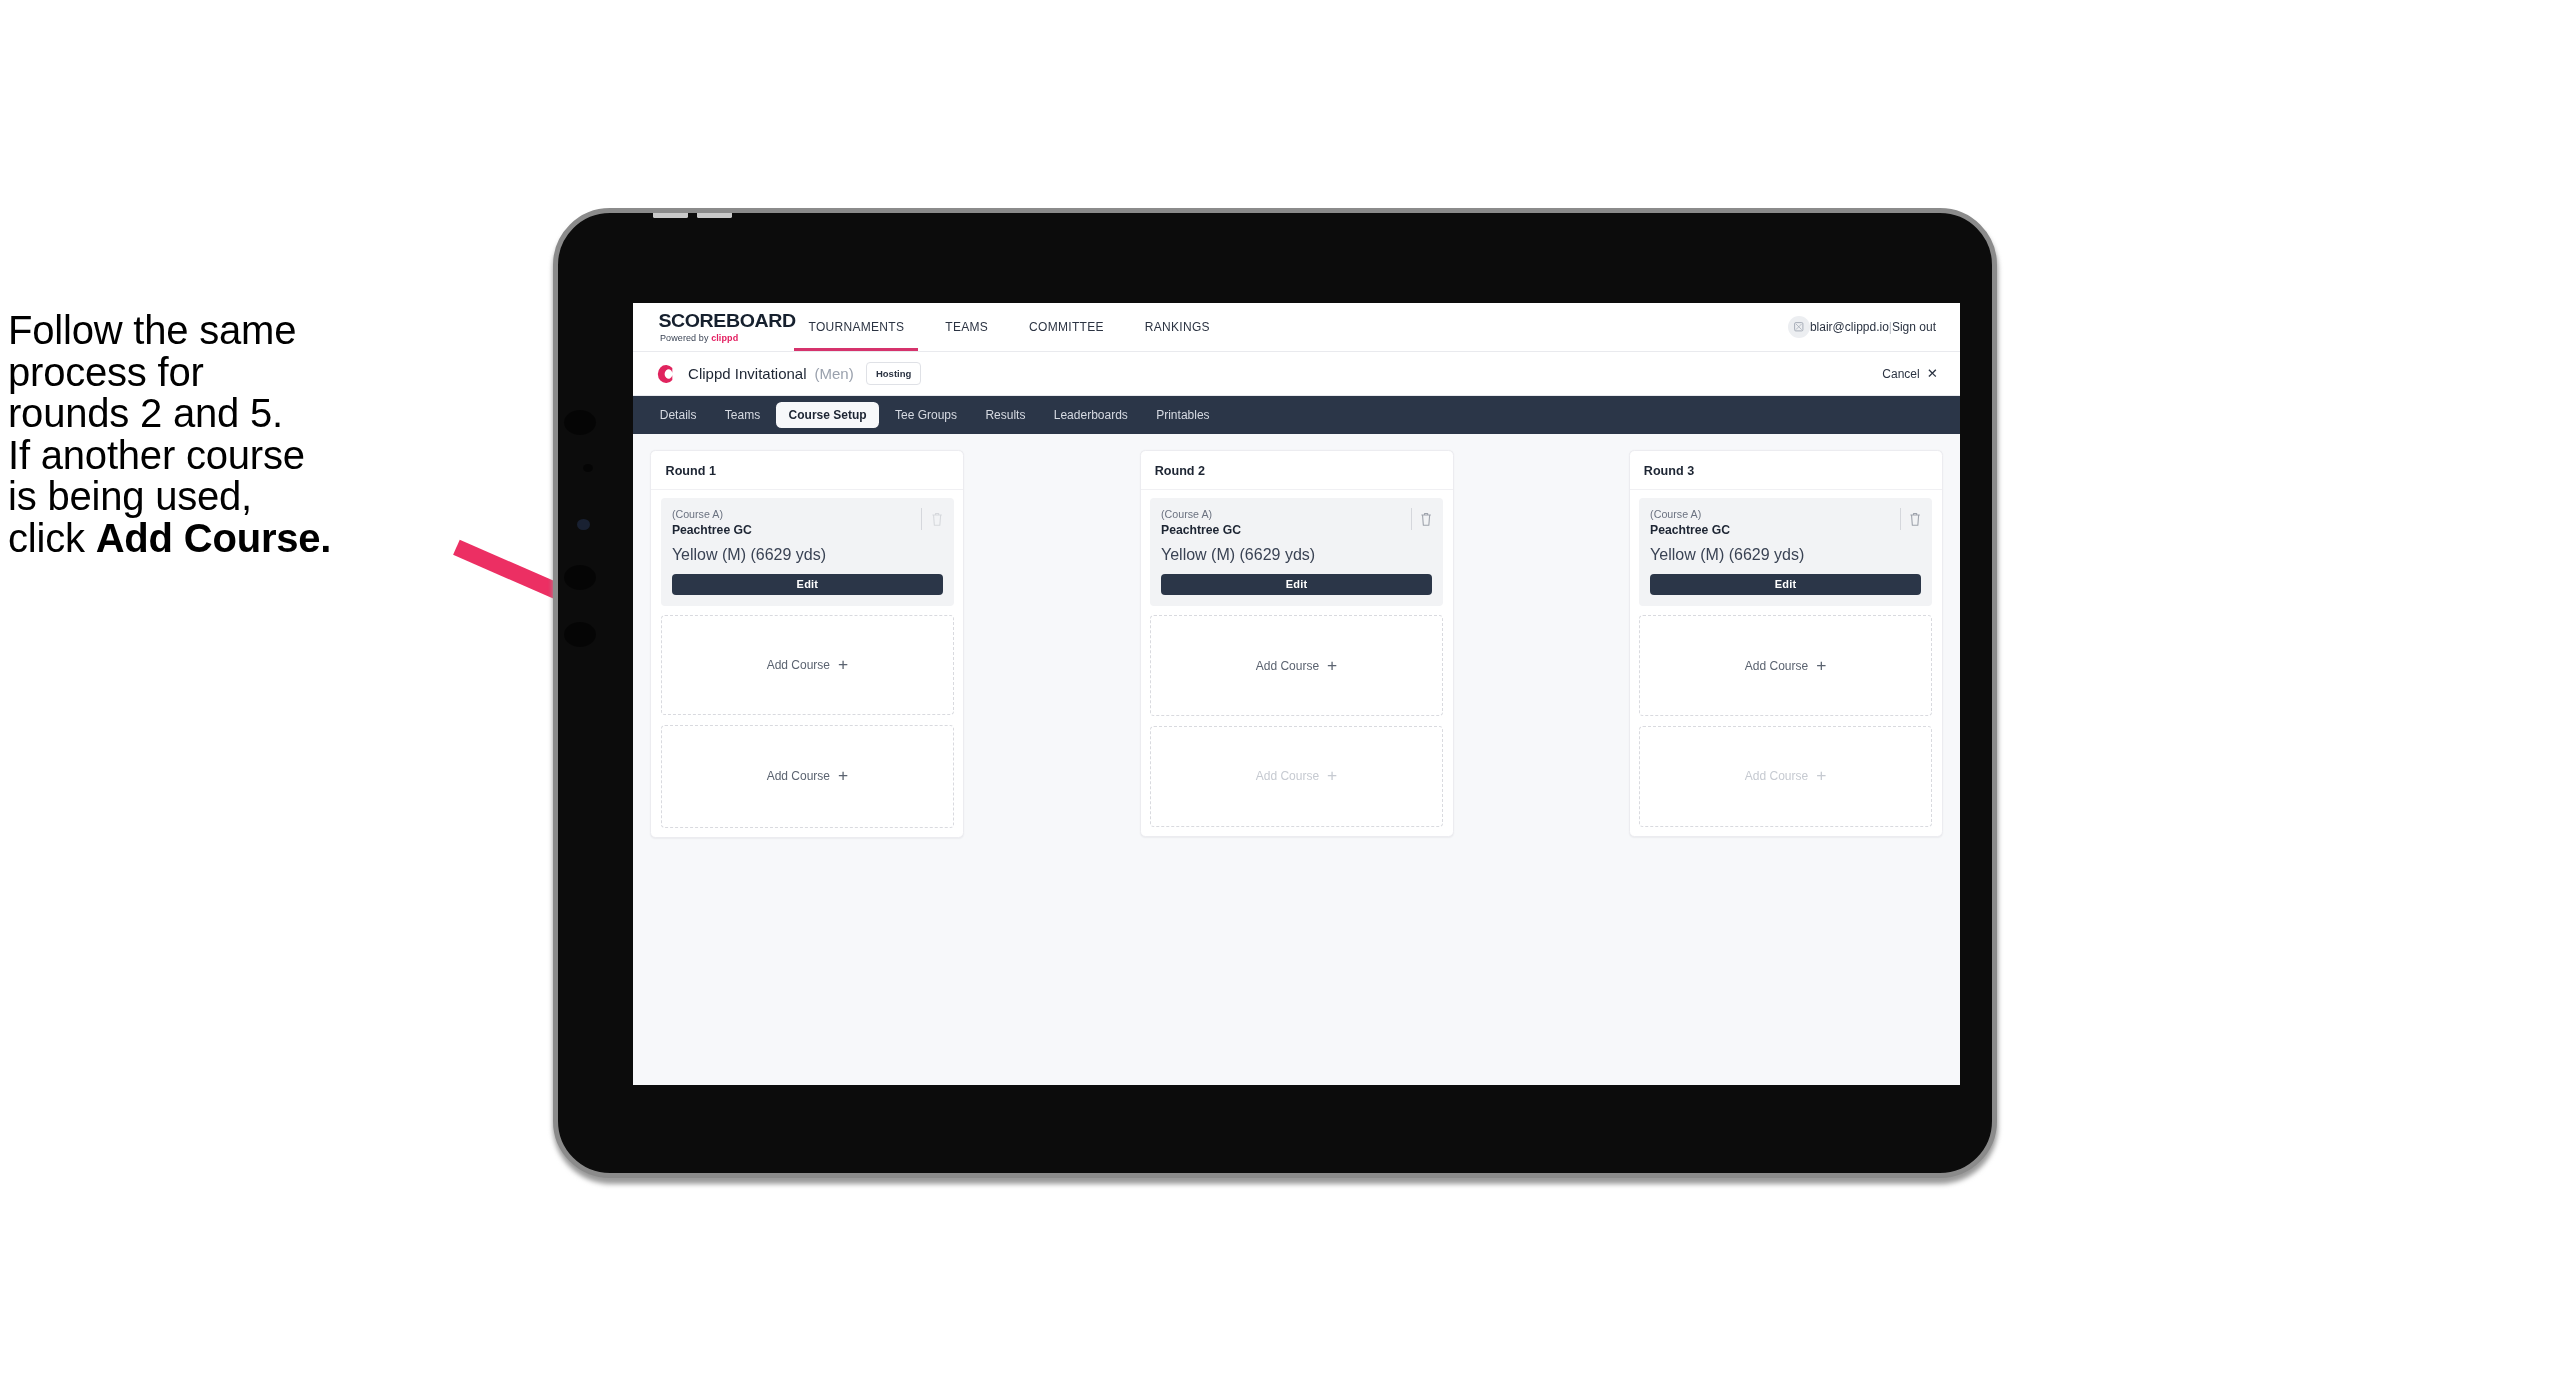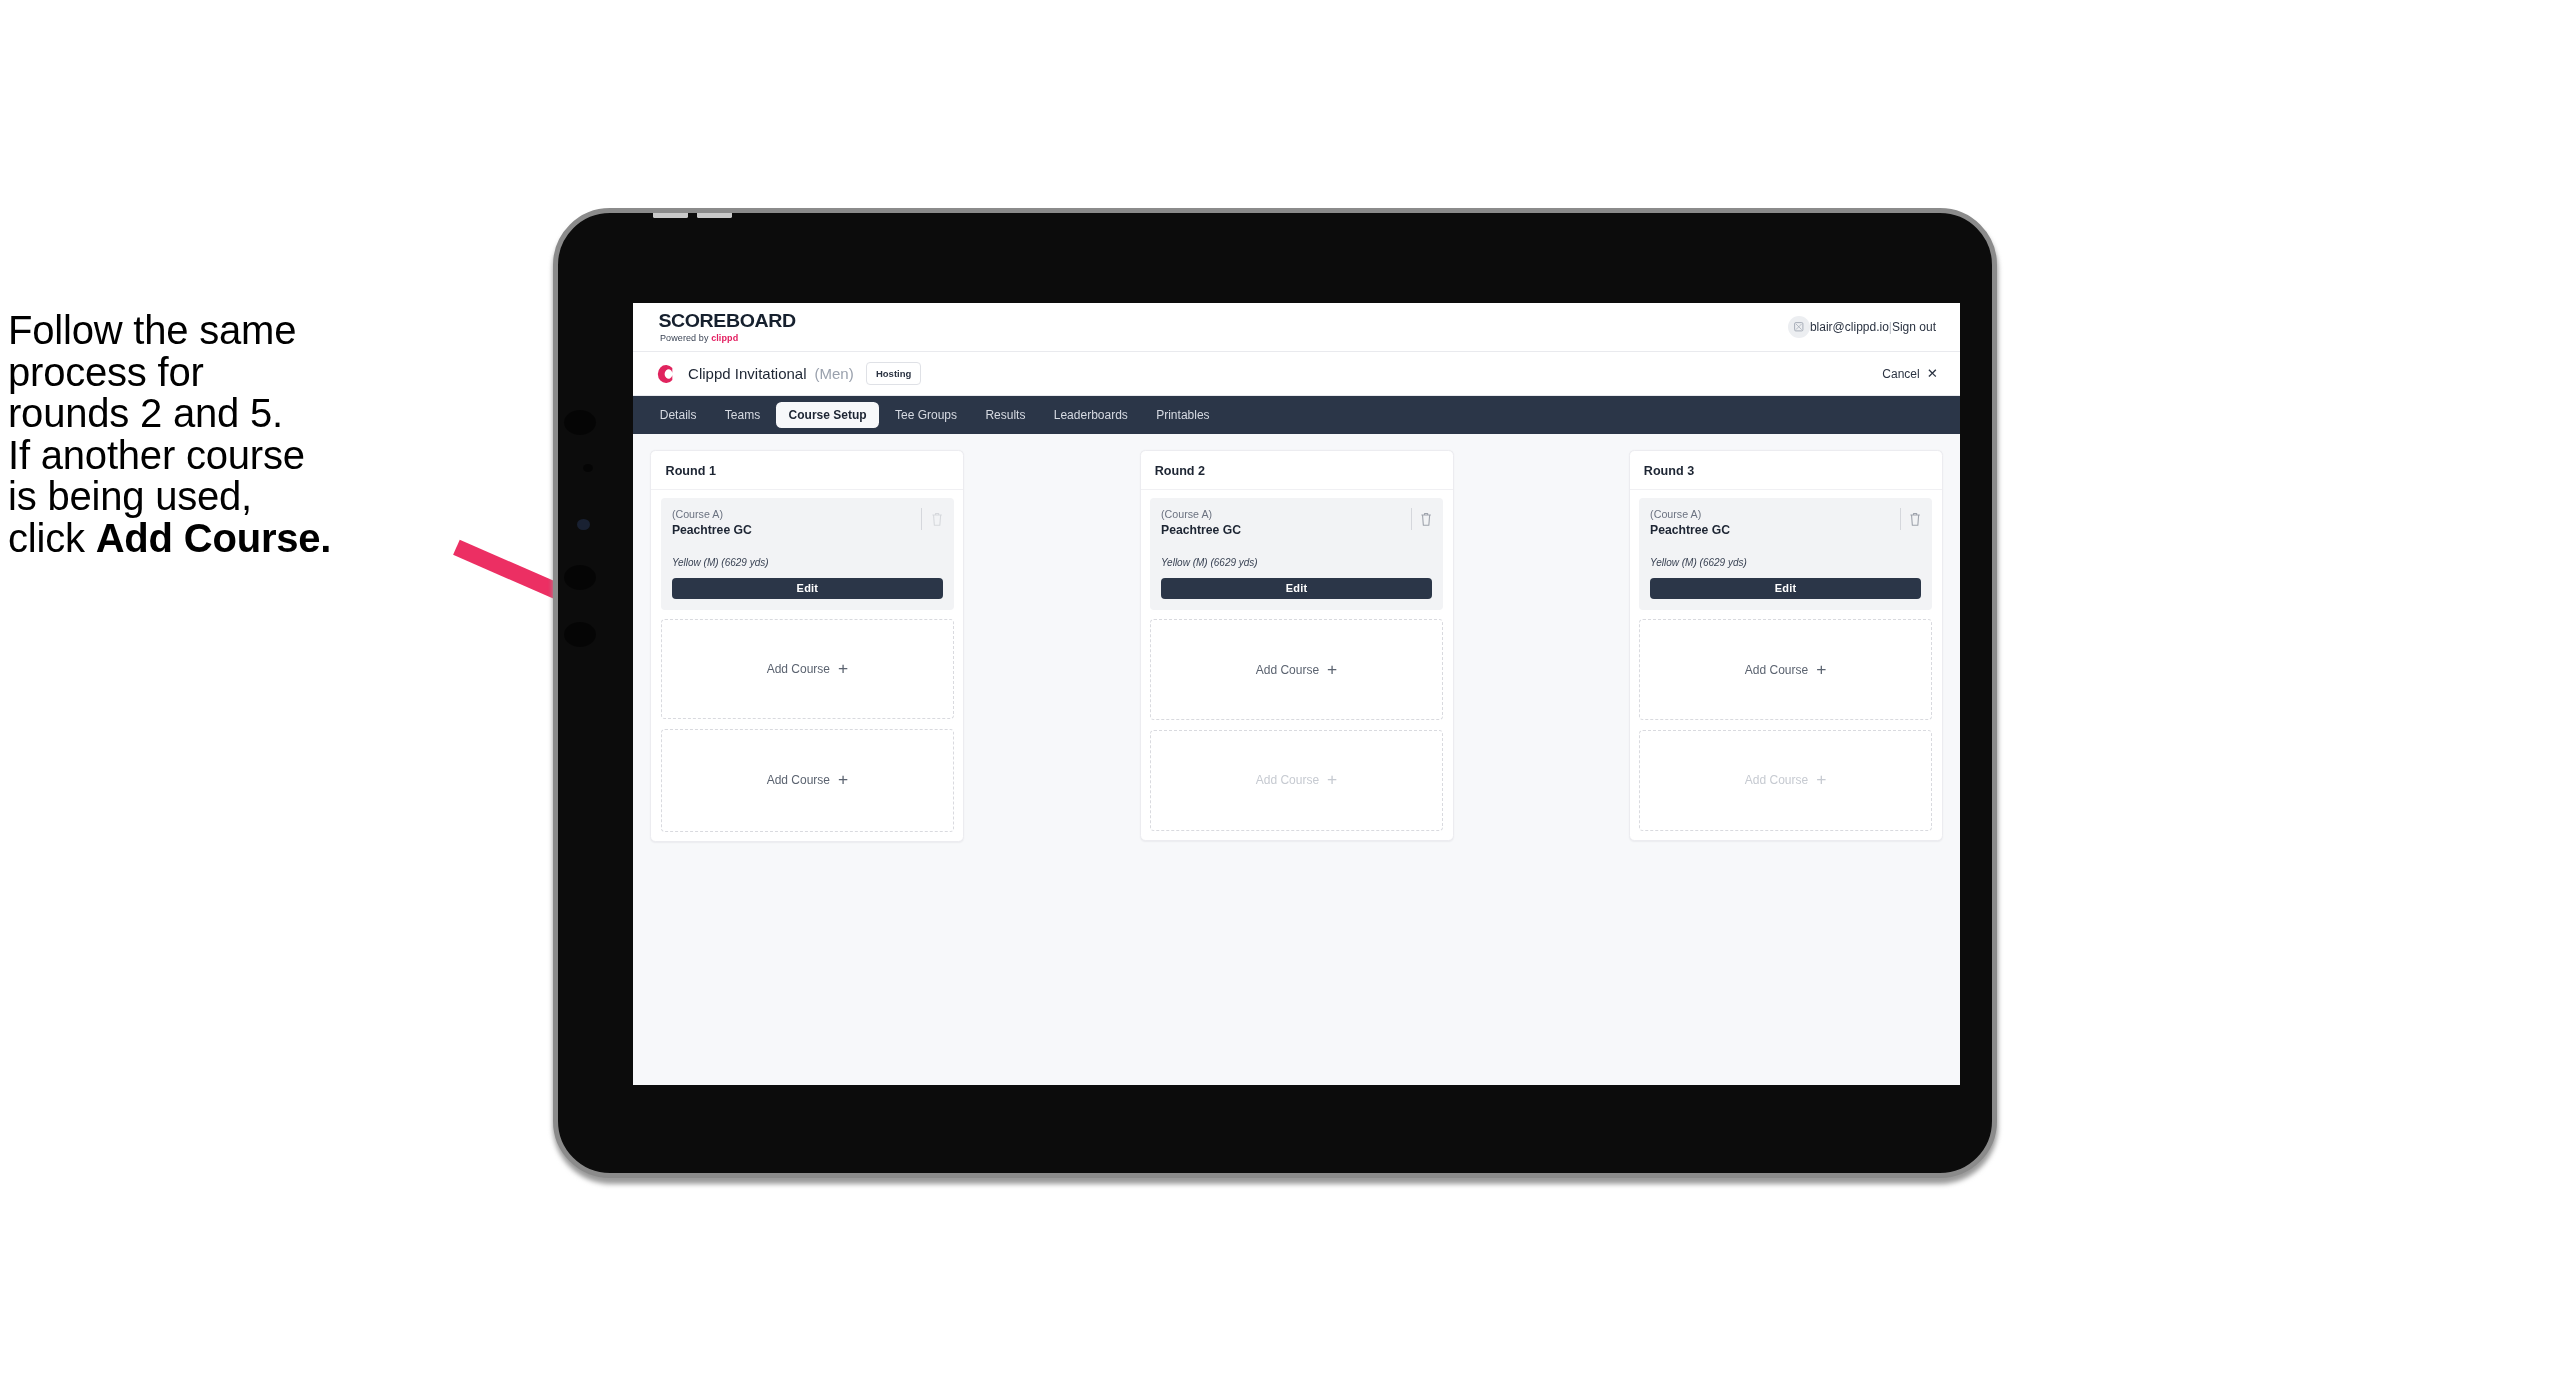--- a/index.html
+++ b/index.html
@@ -137,21 +137,21 @@
     border-bottom:0.8px solid #f0f0f3;
   }
   .round-body { padding: 8px 9.5px 9.5px 9.5px; }
 
   .course-card {
     background:#f2f3f5; border-radius:4px; padding:10.3px 11px 11px 11px;
     position:relative;
   }
   .course-card .meta-a { font-size:10.7px; color:#6b7280; }
   .course-card .cname { font-size:12.2px; color:#1d2533; font-weight:700; margin-top:3.2px; }
-  .course-card .tee  { font-size:10px; color:#3a4354; margin-top:20px;font-style:italic; }
+  .course-card .tee  { font-size:16px; color:#3a4354; margin-top:9px; }
   .card-tools {
     position:absolute; right:9.5px; top:10.3px; display:flex; align-items:center; gap:8px;
   }
   .card-tools .vdiv { width:0.8px; height:22px; background:#d5d7dc; }
   .trash { width:14.2px; height:16px; opacity:.45; }
   .trash.dim { opacity:.18; }
   .edit-btn {
     margin-top:9.5px; height:21px; border-radius:4px; background:#2b3648;
     color:#ffffff; font-size:11px; font-weight:600;
     display:flex; align-items:center; justify-content:center;
@@ -204,20 +204,26 @@
   </div>
 
   <div class="screen">
 
     <div class="topbar">
       <div class="logo">
         <div class="word">SCOREBOARD</div>
         <div class="sub"><span>Powered by </span><span class="brand">clippd</span></div>
       </div>
 
+      <nav class="mainnav">
+        <a href="#" class="active">TOURNAMENTS</a>
+        <a href="#">TEAMS</a>
+        <a href="#">COMMITTEE</a>
+        <a href="#">RANKINGS</a>
+      </nav>
 
       <div class="topright">
         <div class="avatar">
           <svg width="9.5" height="9.5" viewBox="0 0 16 16">
               <rect x="1" y="1" width="14" height="14" rx="2" fill="none" stroke="#9aa1ad" stroke-width="1.4"></rect>
               <path d="M3 13 L13 3 M3 3 L13 13" stroke="#9aa1ad" stroke-width="1.1"></path>
             </svg>
         </div>
         <span class="email">blair@clippd.io</span>
         <span class="sep">|</span>

